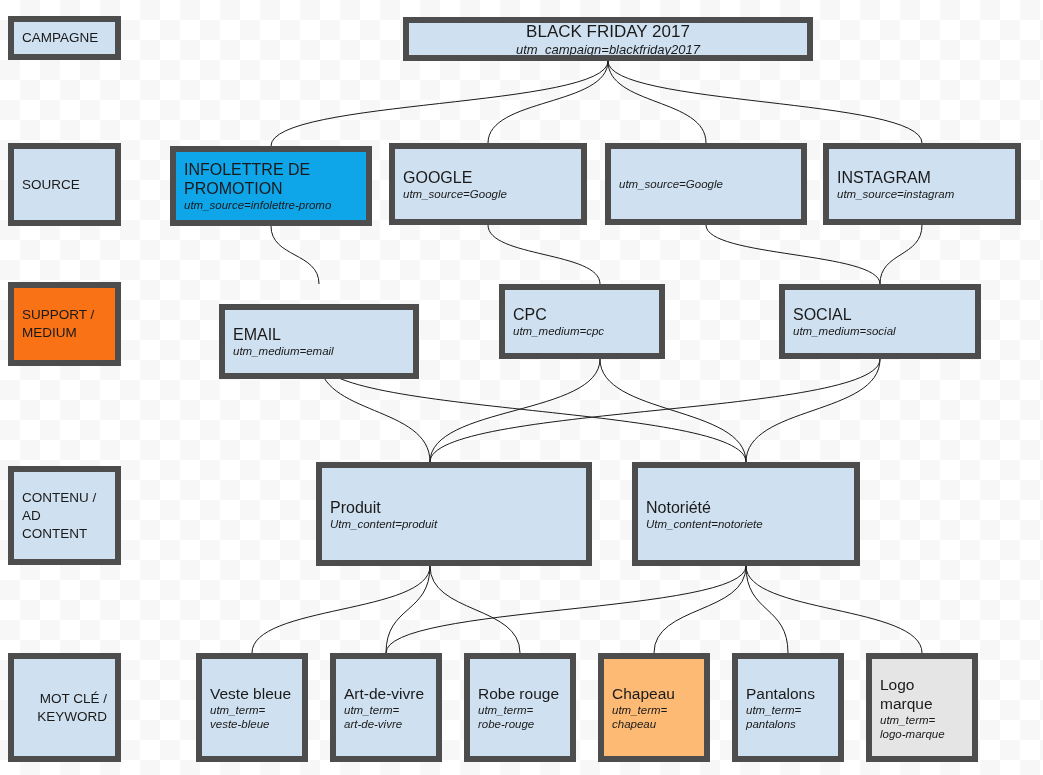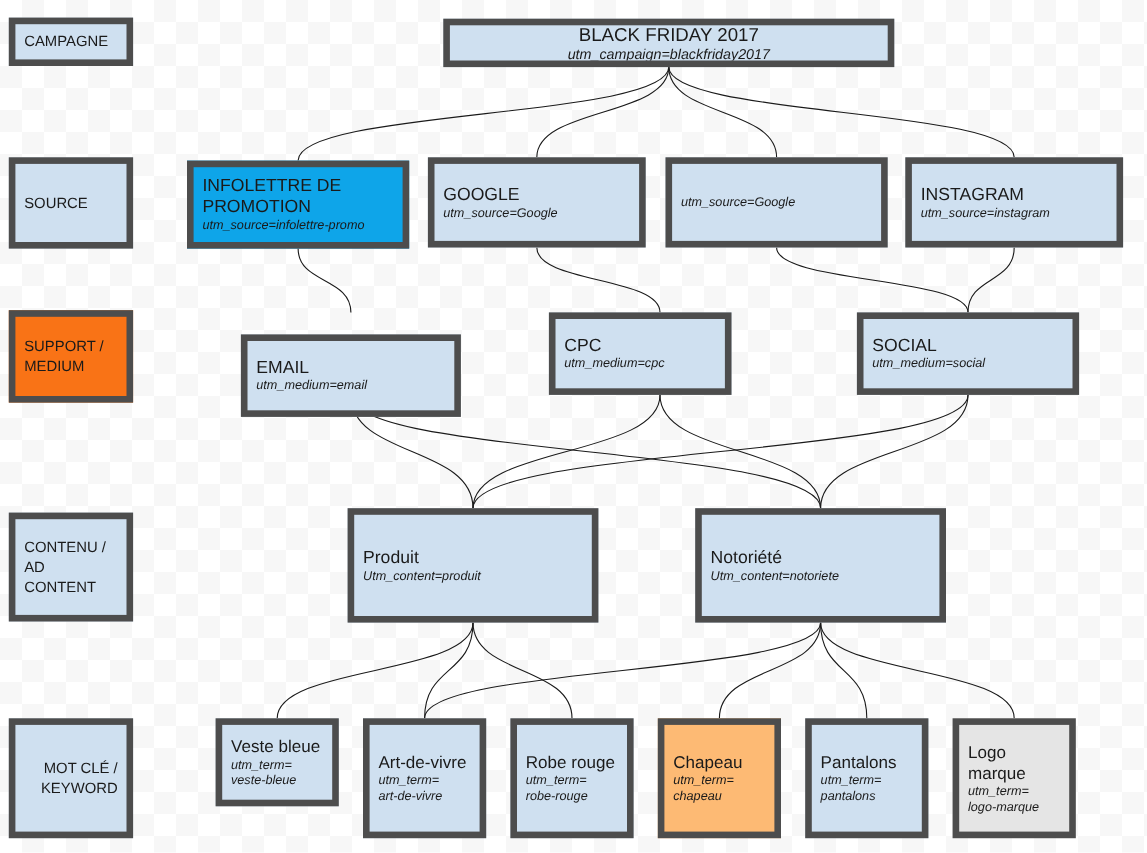--- a/index.html
+++ b/index.html
@@ -159,29 +159,29 @@
         <div class="param">utm_medium=email</div>
       </div>
       <div class="node pad med" style="left: 499px; top: 284px; width: 166px; height: 75px; background: rgb(207, 224, 240); border-color: rgb(77, 77, 77);">
         <div class="title">CPC</div>
         <div class="param">utm_medium=cpc</div>
       </div>
       <div class="node pad med" style="left: 779px; top: 284px; width: 202px; height: 75px; background: rgb(207, 224, 240); border-color: rgb(77, 77, 77);">
         <div class="title">SOCIAL</div>
         <div class="param">utm_medium=social</div>
       </div>
-      <div class="node pad cnt" style="left: 316px; top: 462px; width: 228px; height: 104px; background: rgb(207, 224, 240); border-color: rgb(77, 77, 77);">
+      <div class="node pad cnt" style="left: 316px; top: 462px; width: 276px; height: 104px; background: rgb(207, 224, 240); border-color: rgb(77, 77, 77);">
         <div class="title">Produit</div>
         <div class="param">Utm_content=produit</div>
       </div>
       <div class="node pad cnt" style="left: 632px; top: 462px; width: 228px; height: 104px; background: rgb(207, 224, 240); border-color: rgb(77, 77, 77);">
         <div class="title">Notoriété</div>
         <div class="param">Utm_content=notoriete</div>
       </div>
-      <div class="node pad leaf" style="left: 196px; top: 653px; width: 112px; height: 80px; background: rgb(207, 224, 240); border-color: rgb(77, 77, 77);">
+      <div class="node pad leaf" style="left: 196px; top: 653px; width: 112px; height: 109px; background: rgb(207, 224, 240); border-color: rgb(77, 77, 77);">
         <div class="title">Veste bleue</div>
         <div class="param">utm_term=
 veste-bleue</div>
       </div>
       <div class="node pad leaf" style="left: 330px; top: 653px; width: 112px; height: 109px; background: rgb(207, 224, 240); border-color: rgb(77, 77, 77);">
         <div class="title">Art-de-vivre</div>
         <div class="param">utm_term=
 art-de-vivre</div>
       </div>
       <div class="node pad leaf" style="left: 464px; top: 653px; width: 112px; height: 109px; background: rgb(207, 224, 240); border-color: rgb(77, 77, 77);">

